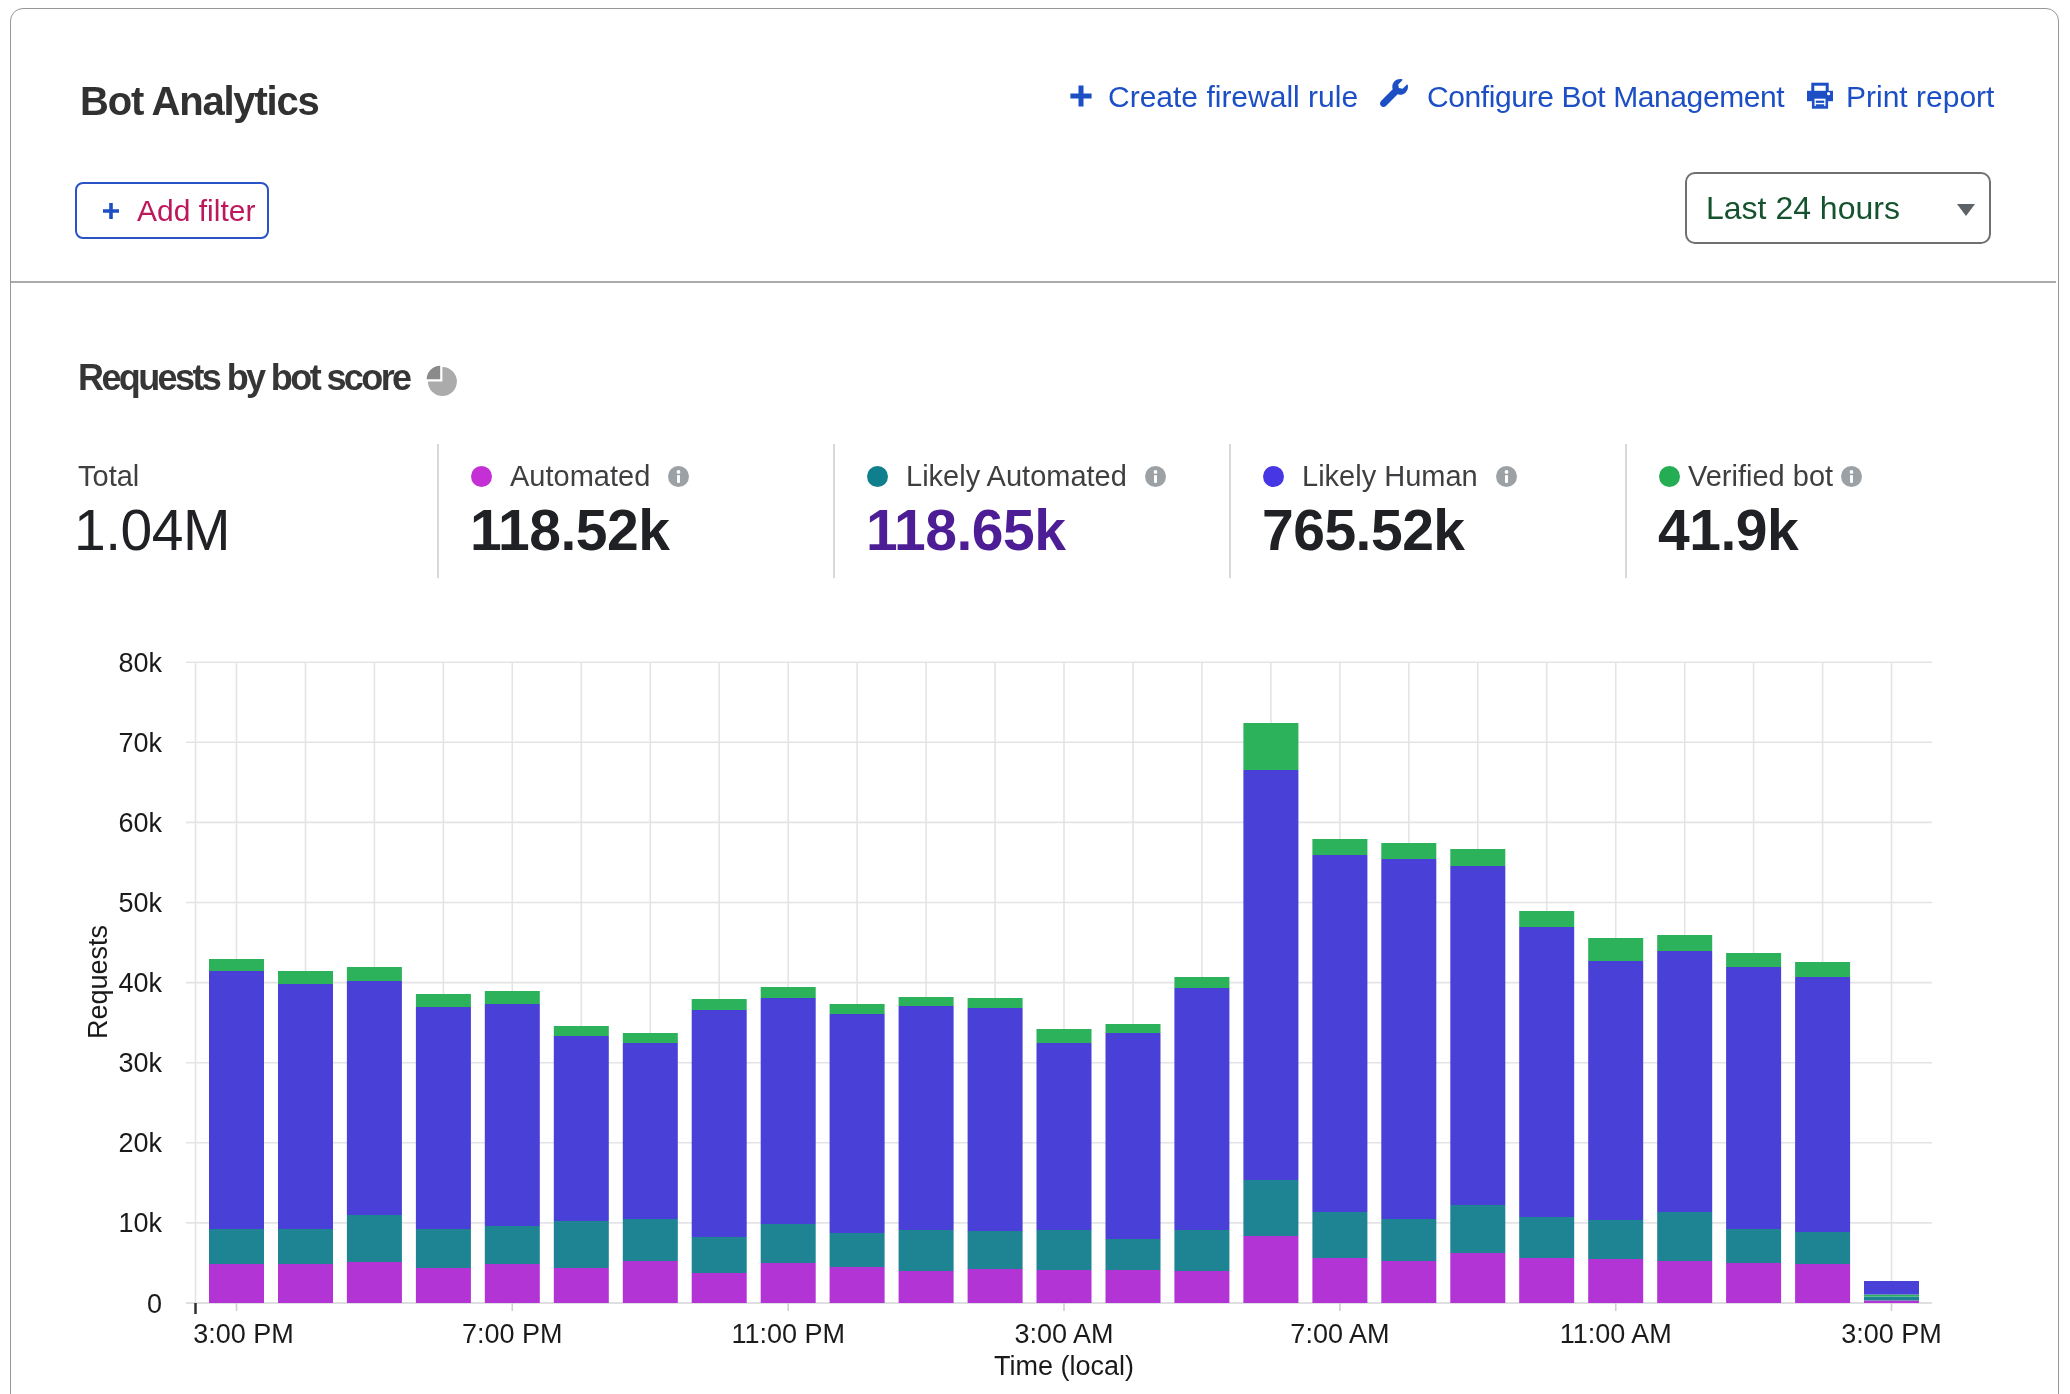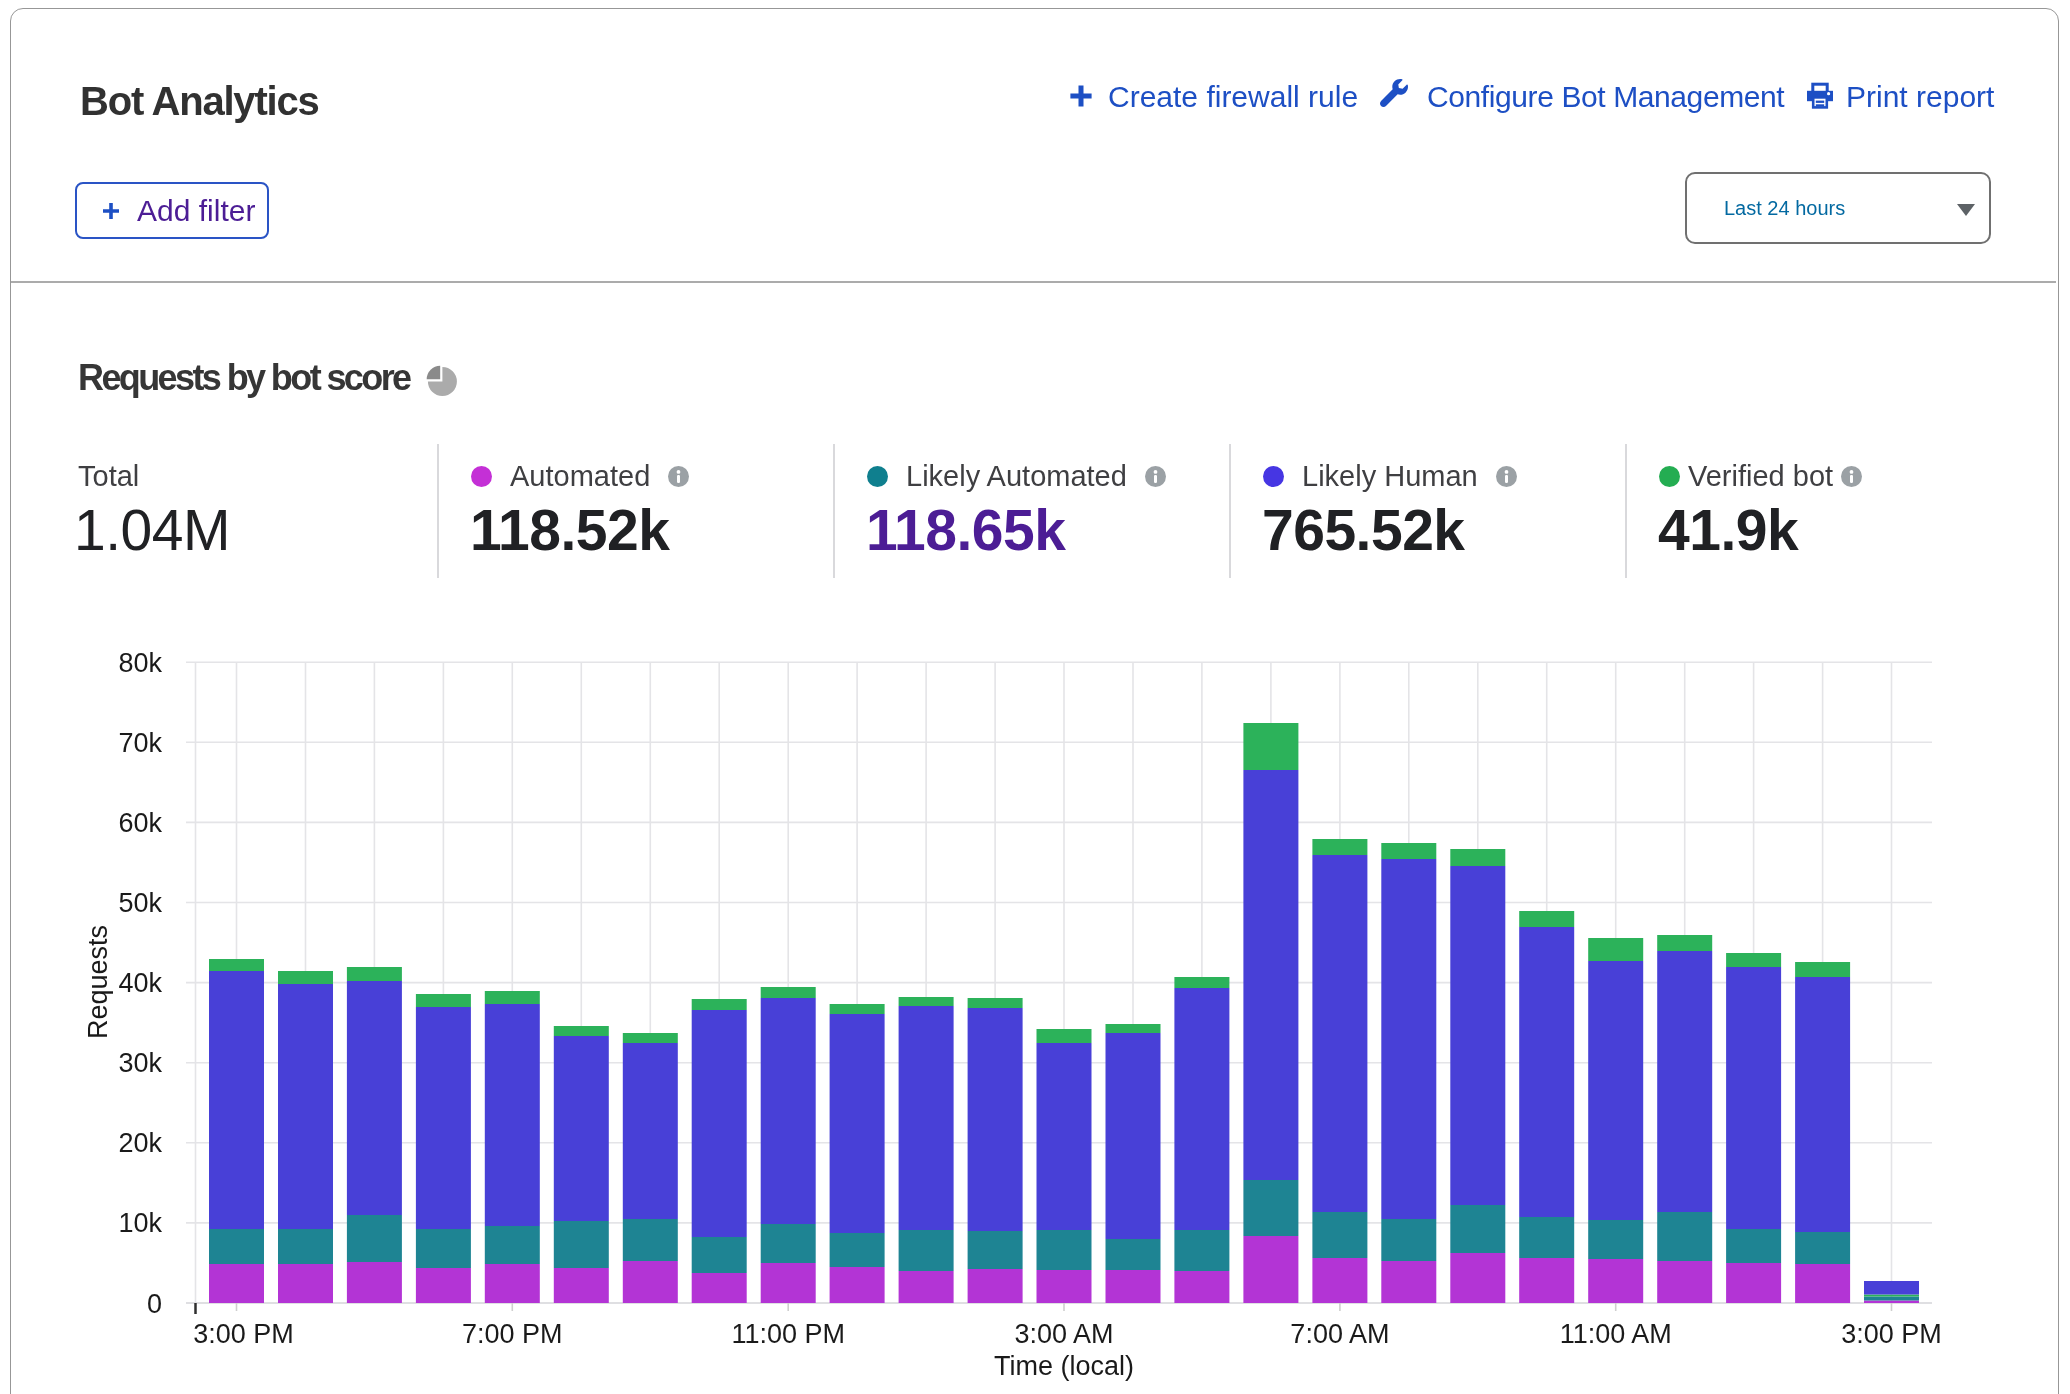--- a/index.html
+++ b/index.html
@@ -38,26 +38,26 @@
       <rect x="9.8" y="22.3" width="8.4" height="2.3" fill="#1d4fc4"></rect>
     </svg>
     <span style="font-size:30px;color:#1d4fc4">Print report</span>
   </div>
 
 <div class="abs" style="left:75px;top:182px;width:194px;height:57px;border:2px solid #2a54c5;border-radius:8px;
      display:flex;align-items:center;justify-content:flex-start;gap:17px;box-sizing:border-box;padding-left:25px">
   <svg width="18" height="18" viewBox="0 0 18 18" style="display:block">
       <path d="M9 1v16M1 9h16" stroke="#1d4fc4" stroke-width="3.6"></path>
     </svg>
-    <span style="font-size:30px;color:#4c1d95">Add filter</span>
+    <span style="font-size:30px;color:#be185d">Add filter</span>
 </div>
 
 <div class="abs" style="left:1685px;top:172px;width:306px;height:72px;border:2px solid #707070;border-radius:10px;
      box-sizing:border-box;display:flex;align-items:center">
-  <span style="font-size:20px;color:#0369a1;margin-left:37px">Last 24 hours</span>
+  <span style="font-size:32px;color:#14532d;margin-left:19px">Last 24 hours</span>
   <svg width="18" height="12" viewBox="0 0 18 12" style="position:absolute;right:14px;top:30px">
       <path d="M0 0h18L9 12z" fill="#5d6266"></path>
     </svg>
 </div>
 
 <div class="abs" style="left:78px;top:357px;font-size:36px;font-weight:700;color:#363636;letter-spacing:-2.6px">Requests by bot score</div>
 <div class="abs" style="left:425px;top:364px">
     <svg width="33" height="33" viewBox="0 0 33 33" style="display:block">
       <path fill="#ababab" d="M17.4 17.4 V2.9 A14.5 14.5 0 1 1 2.9 17.4 Z"></path>
       <path fill="#8a8a8a" d="M15.2 15.2 V1.7 A13.5 13.5 0 0 0 1.7 15.2 Z"></path>

